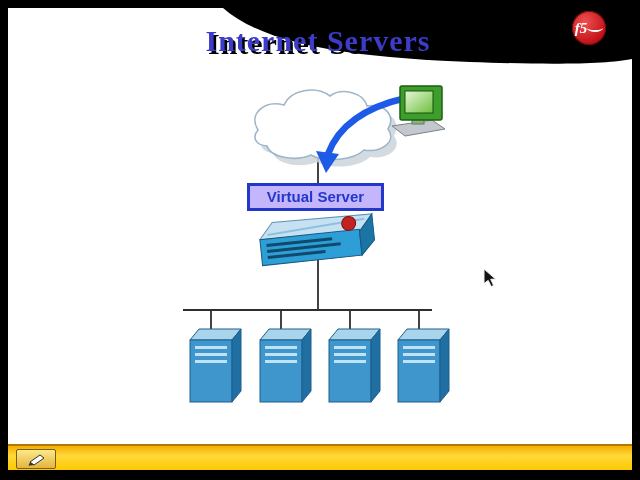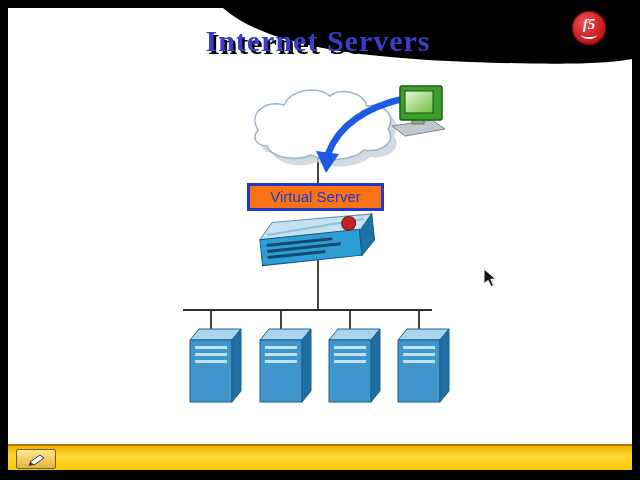--- a/index.html
+++ b/index.html
@@ -32,28 +32,28 @@
     font-family:"Liberation Serif", serif;font-weight:bold;font-size:30px;
     color:var(--title-blue,#3C3CC8);text-shadow:2.5px 2.5px 0 #000;
     letter-spacing:1px;white-space:nowrap;
   }
   .internet-label{
     position:absolute;left:234px;top:109px;width:110px;text-align:center;z-index:2;
     font-weight:bold;font-size:13px;color:#161616;
   }
   .vs-box{
     position:absolute;left:239px;top:175px;width:131px;height:22px;z-index:2;
-    border:3px solid var(--accent-blue,#2238C8);background:#f97316;
-    text-align:center;line-height:22px;font-weight:normal;font-size:15px;
+    border:3px solid var(--accent-blue,#2238C8);background:#c4b5fd;
+    text-align:center;line-height:22px;font-weight:bold;font-size:15px;
     color:var(--accent-blue,#2238C8);
   }
   .logo{
     position:absolute;left:564px;top:3px;width:34px;height:34px;border-radius:50%;z-index:3;
     background:radial-gradient(circle at 38% 32%, #ef5050, var(--logo-red,#c01016) 72%);
-    display:flex;flex-direction:column;align-items:center;justify-content:center;
+    display:flex;align-items:center;justify-content:center;
     box-shadow:0 0 0 1px #6d0a0a inset;
   }
   .logo .f5text{
     color:#fff;font-family:"Liberation Serif", serif;font-style:italic;
     font-weight:bold;font-size:15px;line-height:13px;
   }
   .logo .swooshline{width:16px;height:6px;border-bottom:2px solid #fff;border-radius:50%;}
   .bottombar{
     position:absolute;left:0;top:436px;width:624px;height:26px;z-index:2;
     background:linear-gradient(#f2ae00,#ffd83a 40%,#fdc900);

